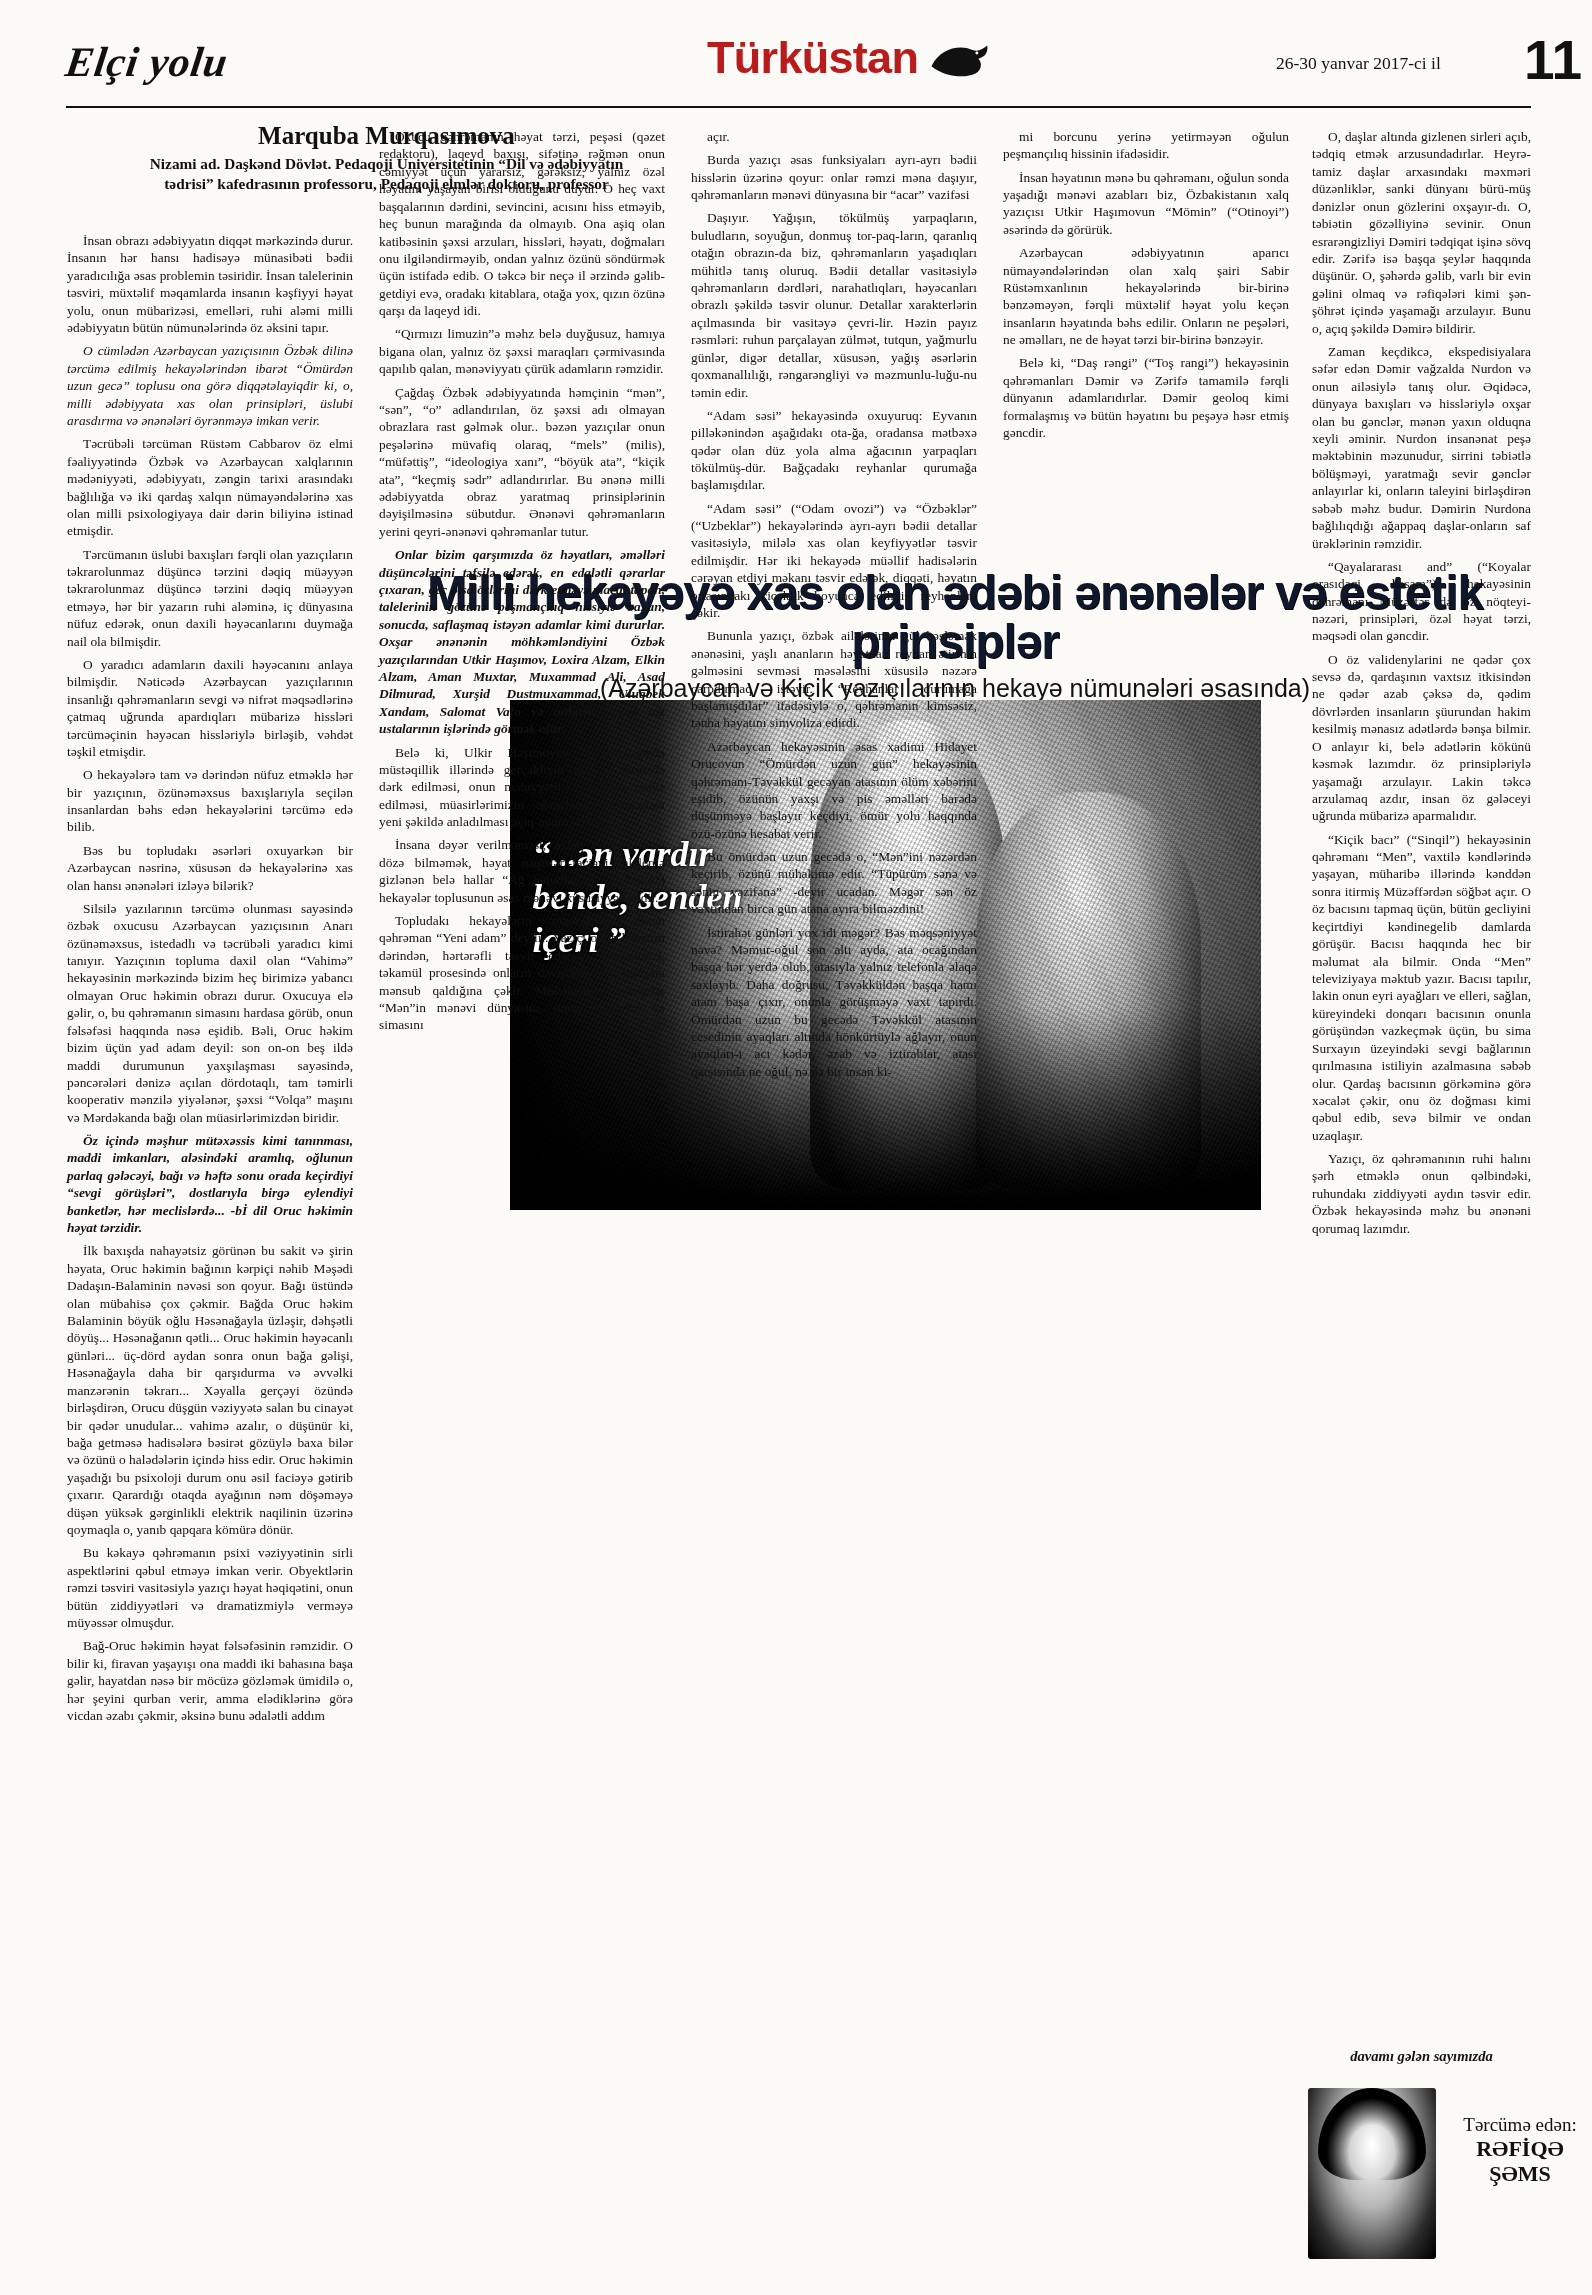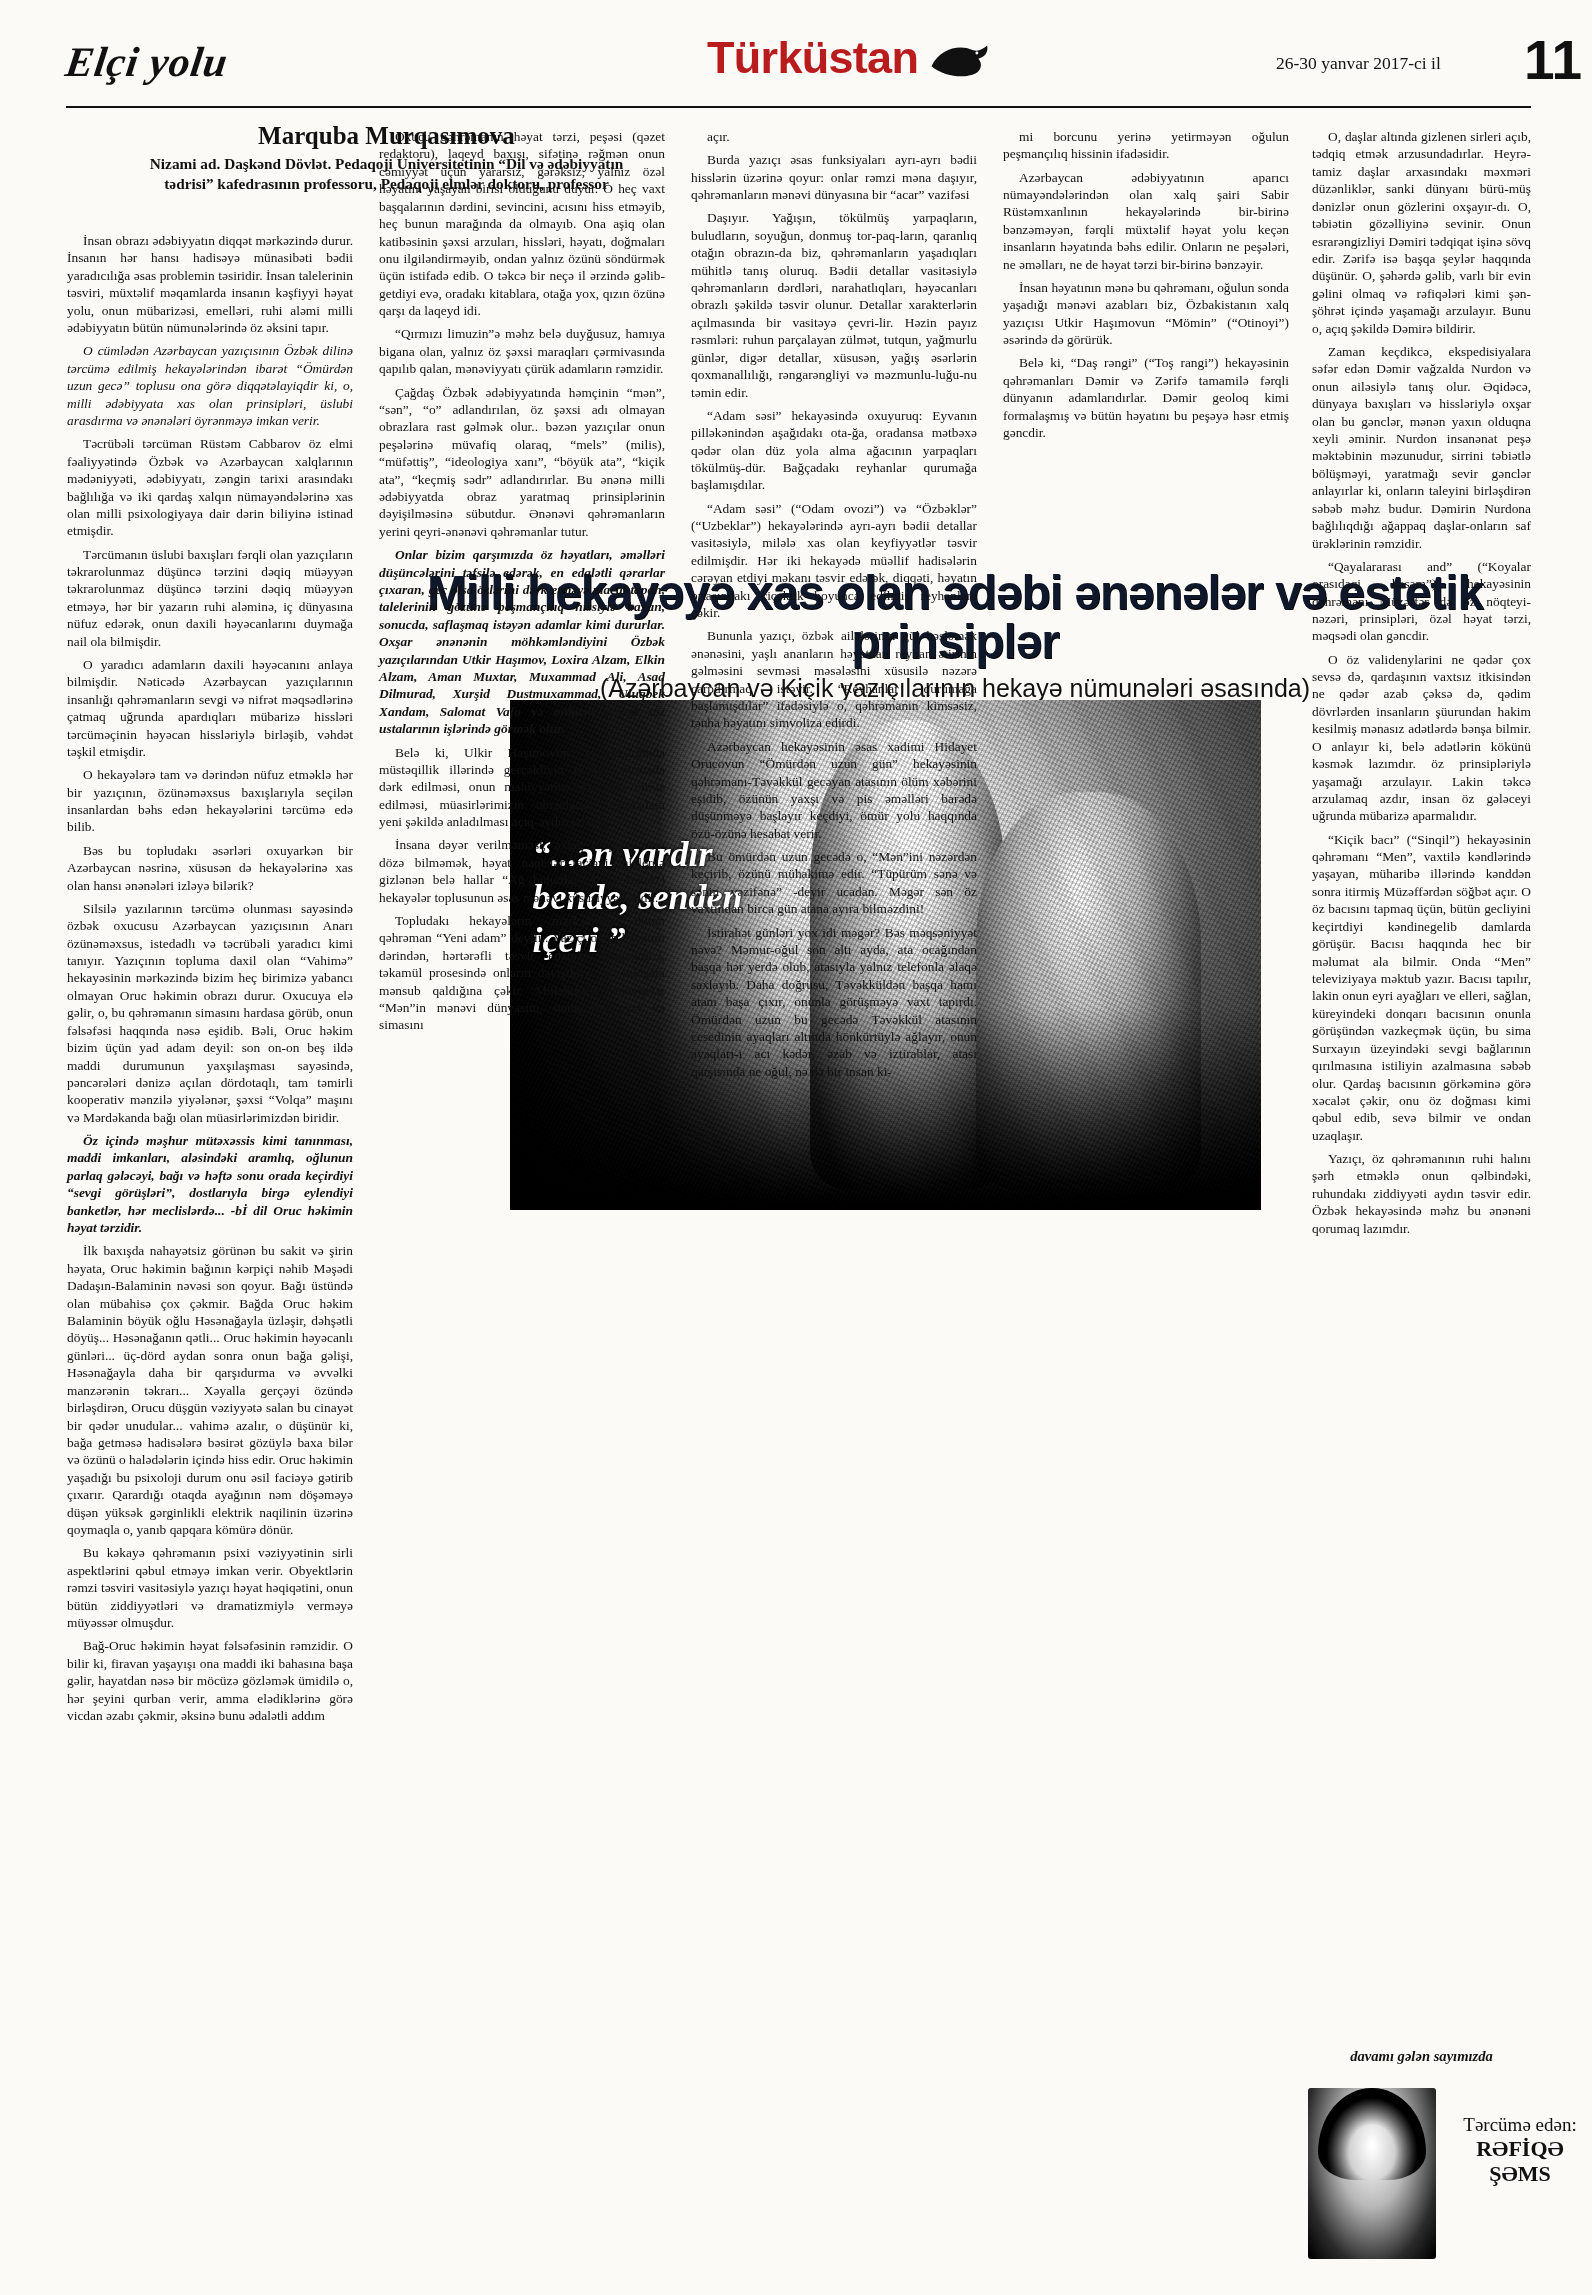--- a/index.html
+++ b/index.html
@@ -239,22 +239,22 @@
       <p>Daşıyır. Yağışın, tökülmüş yarpaqların, buludların, soyuğun, donmuş tor-paq-ların, qaranlıq otağın obrazın-da biz, qəhrəmanların yaşadıqları mühitlə tanış oluruq. Bədii detallar vasitəsiylə qəhrəmanların dərdləri, narahatlıqları, həyəcanları obrazlı şəkildə təsvir olunur. Detallar xarakterlərin açılmasında bir vasitəyə çevri-lir. Həzin payız rəsmləri: ruhun parçalayan zülmət, tutqun, yağmurlu günlər, digər detallar, xüsusən, yağış əsərlərin qoxmanallılığı, rəngarəngliyi və məzmunlu-luğu-nu təmin edir.</p>
       <p>“Adam səsi” hekayəsində oxuyuruq: Eyvanın pilləkənindən aşağıdakı ota-ğa, oradansa mətbəxə qədər olan düz yola alma ağacının yarpaqları tökülmüş-dür. Bağçadakı reyhanlar qurumağa başlamışdılar.</p>
       <p>“Adam səsi” (“Odam ovozi”) və “Özbəklər” (“Uzbeklar”) hekayələrində ayrı-ayrı bədii detallar vasitəsiylə, milələ xas olan keyfiyyətlər təsvir edilmişdir. Hər iki hekayədə müəllif hadisələrin cərəyan etdiyi məkanı təsvir edərək, diqqəti, həyatın ortasındakı çiçəklik boyunca edilmiş reyhanlara çəkir.</p>
       <p>Bununla yazıçı, özbək ailələrinin gül bəsləmək ənənəsini, yaşlı ananların həyatdan reyhan əti̇rinin gəlməsini sevməsi məsələsini xüsusilə nəzərə çarpdırmaq istəyir. “Reyhanlar qurumağa başlamışdılar” ifadəsiylə o, qəhrəmanın kimsəsiz, tənha həyatını simvoliza edirdi.</p>
       <p>Azərbaycan hekayəsinin əsas xadimi Hidayet Orucovun “Ömürdən uzun gün” hekayəsinin qəhrəmanı-Təvəkkül gecəyan atasının ölüm xəbərini eşidib, özünün yaxşı və pis əməlləri barədə düşünməyə başlayır keçdiyi, ömür yolu haqqında özü-özünə hesabat verir.</p>
       <p>Bu ömürdən uzun gecədə o, “Mən”ini nəzərdən keçirib, özünü mühakimə edir. “Tüpürüm sənə və sənin vəzifənə” -deyir ucadan. Məgər sən öz vaxtından birca gün atana ayıra bilməzdini!</p>
       <p>İstirahət günləri yox idi məgər? Bəs məqsəniyyət nəvə? Məmur-oğul son altı ayda, ata ocağından başqa hər yerdə olub, atasıyla yalnız telefonla əlaqə saxlayıb. Daha doğrusu, Təvəkküldən başqa hamı atanı başa çıxır, onunla görüşməyə vaxt tapırdı. Ömürdən uzun bu gecədə Təvəkkül atasının cesedinin ayaqları altında hönkürtüylə ağlayır, onun ayaqları-ı acı kədər, əzab və iztirablar, atası qarşısında ne oğul, nə də bir insan ki-</p>
     </div>
   <div class="col" id="c4">
       <p>mi borcunu yerinə yetirməyən oğulun peşmançılıq hissinin ifadəsidir.</p>
+      <p>İnsan həyatının mənə bu qəhrəmanı, oğulun sonda yaşadığı mənəvi azabları biz, Özbakistanın xalq yazıçısı Utkir Haşımovun “Mömin” (“Otinoyi”) əsərində də görürük.</p>
       <p>Azərbaycan ədəbiyyatının aparıcı nümayəndələrindən olan xalq şairi Sabir Rüstəmxanlının hekayələrində bir-birinə bənzəməyən, fərqli müxtəlif həyat yolu keçən insanların həyatında bəhs edilir. Onların ne peşələri, ne əməlları, ne de həyat tərzi bir-birinə bənzəyir.</p>
-      <p>İnsan həyatının mənə bu qəhrəmanı, oğulun sonda yaşadığı mənəvi azabları biz, Özbakistanın xalq yazıçısı Utkir Haşımovun “Mömin” (“Otinoyi”) əsərində də görürük.</p>
       <p>Belə ki, “Daş rəngi” (“Toş rangi”) hekayəsinin qəhrəmanları Dəmir və Zərifə tamamilə fərqli dünyanın adamlarıdırlar. Dəmir geoloq kimi formalaşmış və bütün həyatını bu peşəyə həsr etmiş gəncdir.</p>
     </div>
   <div class="col" id="c5">
       <p>O, daşlar altında gizlenen sirleri açıb, tədqiq etmək arzusundadırlar. Heyrə-tamiz daşlar arxasındakı məxməri düzənliklər, sanki dünyanı bürü-müş dənizlər onun gözlerini oxşayır-dı. O, təbiətin gözəlliyinə sevinir. Onun esrarəngizliyi Dəmiri tədqiqat işinə sövq edir. Zərifə isə başqa şeylər haqqında düşünür. O, şəhərdə gəlib, varlı bir evin gəlini olmaq və rəfiqələri kimi şən-şöhrət içində yaşamağı arzulayır. Bunu o, açıq şəkildə Dəmirə bildirir.</p>
       <p>Zaman keçdikcə, ekspedisiyalara səfər edən Dəmir vağzalda Nurdon və onun ailəsiylə tanış olur. Əqidəcə, dünyaya baxışları və hissləriylə oxşar olan bu gənclər, mənən yaxın olduqna xeyli əminir. Nurdon insanənat peşə məktəbinin məzunudur, sirrini təbiətlə bölüşməyi, yaratmağı sevir gənclər anlayırlar ki, onların taleyini birləşdirən səbəb məhz budur. Dəmirin Nurdona bağlılıqdığı ağappaq daşlar-onların saf ürəklərinin rəmzidir.</p>
       <p>“Qayalararası and” (“Koyalar orasıdaqi kasam”) hekayəsinin qəhrəmanı Müzəffər də öz nöqteyi-nəzəri, prinsipləri, özəl həyat tərzi, məqsədi olan gəncdir.</p>
       <p>O öz validenylarini ne qədər çox sevsə də, qardaşının vaxtsız itkisindən ne qədər azab çəksə də, qədim dövrlərden insanların şüurundan hakim kesilmiş mənasız adətlərdə bənşa bilmir. O anlayır ki, belə adətlərin kökünü kəsmək lazımdır. öz prinsipləriylə yaşamağı arzulayır. Lakin təkcə arzulamaq azdır, insan öz gələceyi uğrunda mübarizə aparmalıdır.</p>
       <p>“Kiçik bacı” (“Sinqil”) hekayəsinin qəhrəmanı “Men”, vaxtilə kəndlərində yaşayan, müharibə illərində kənddən sonra itirmiş Müzəffərdən söğbət açır. O öz bacısını tapmaq üçün, bütün gecliyini keçirtdiyi kəndinegelib damlarda görüşür. Bacısı haqqında hec bir məlumat ala bilmir. Onda “Men” televiziyaya məktub yazır. Bacısı tapılır, lakin onun eyri ayağları ve elleri, sağlan, küreyindeki donqarı bacısının onunla görüşündən vazkeçmək üçün, bu sima Surxayın üzeyindəki sevgi bağlarının qırılmasına istiliyin azalmasına səbəb olur. Qardaş bacısının görkəminə görə xəcalət çəkir, onu öz doğması kimi qəbul edib, sevə bilmir ve ondan uzaqlaşır.</p>
       <p>Yazıçı, öz qəhrəmanının ruhi halını şərh etməklə onun qəlbindəki, ruhundakı ziddiyyəti aydın təsvir edir. Özbək hekayəsində məhz bu ənənəni qorumaq lazımdır.</p>
     </div>

